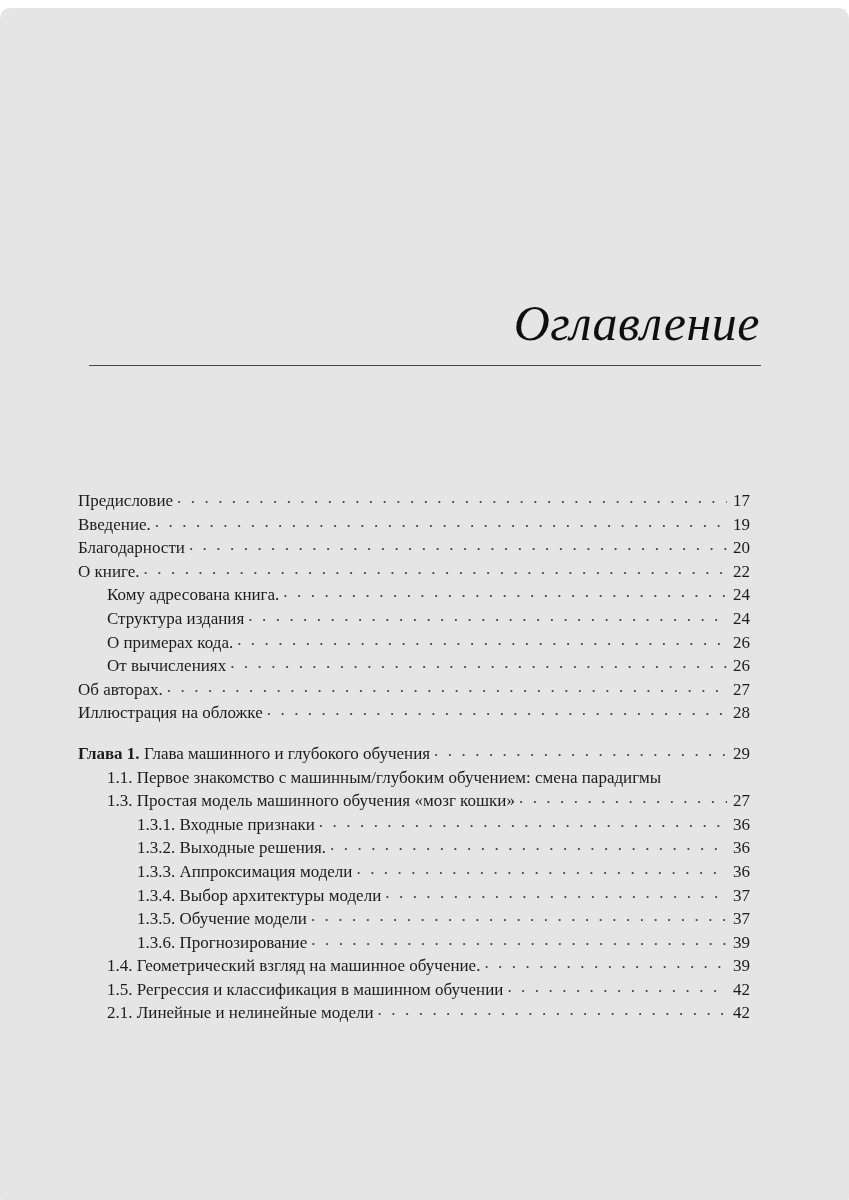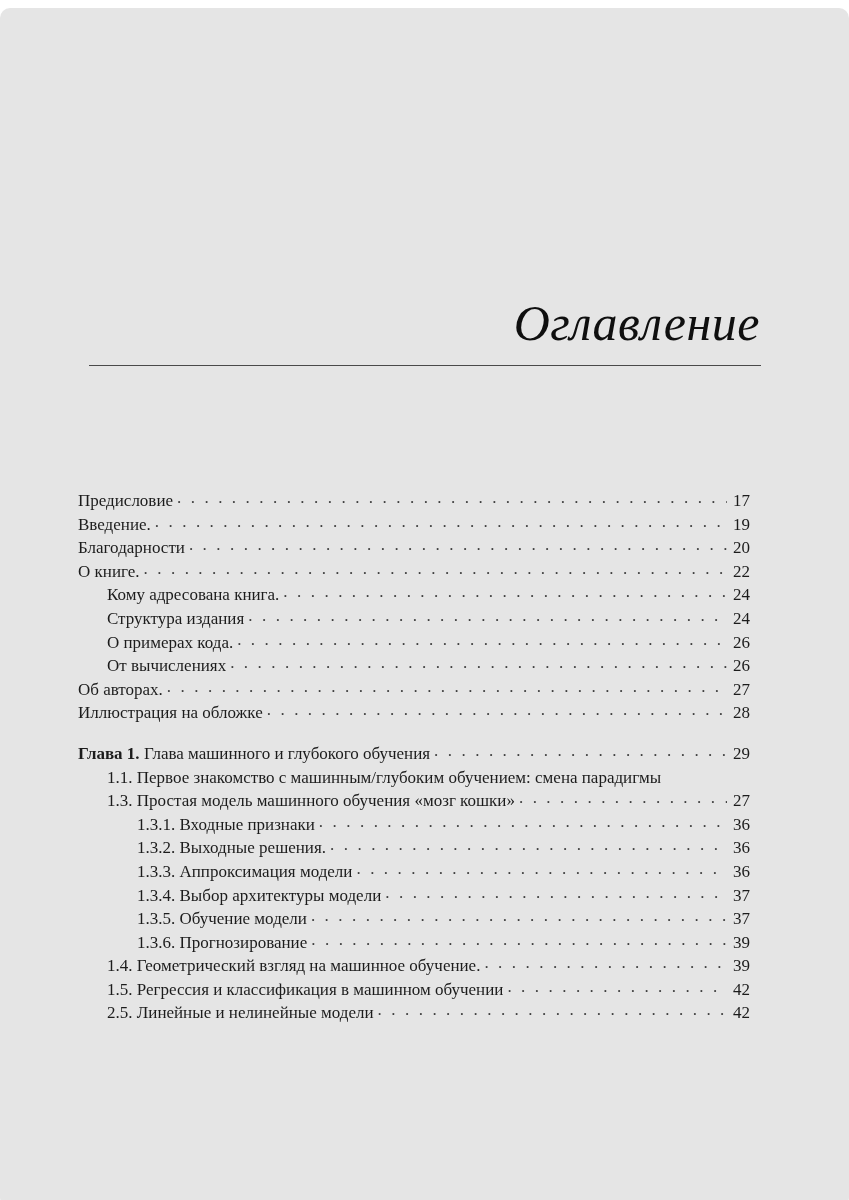--- a/index.html
+++ b/index.html
@@ -263,20 +263,20 @@
       </div>
       <div class="entry lvl1">
         <div class="row">
           <span class="etitle">1.5. Регрессия и классификация в машинном обучении</span>
           <span class="leader"></span>
           <span class="epage">42</span>
         </div>
       </div>
       <div class="entry lvl1">
         <div class="row">
-          <span class="etitle">2.5. Линейные и нелинейные модели</span>
+          <span class="etitle">2.1. Линейные и нелинейные модели</span>
           <span class="leader"></span>
           <span class="epage">42</span>
         </div>
       </div>
     </div>
 
 </div>
 
 </body></html>

